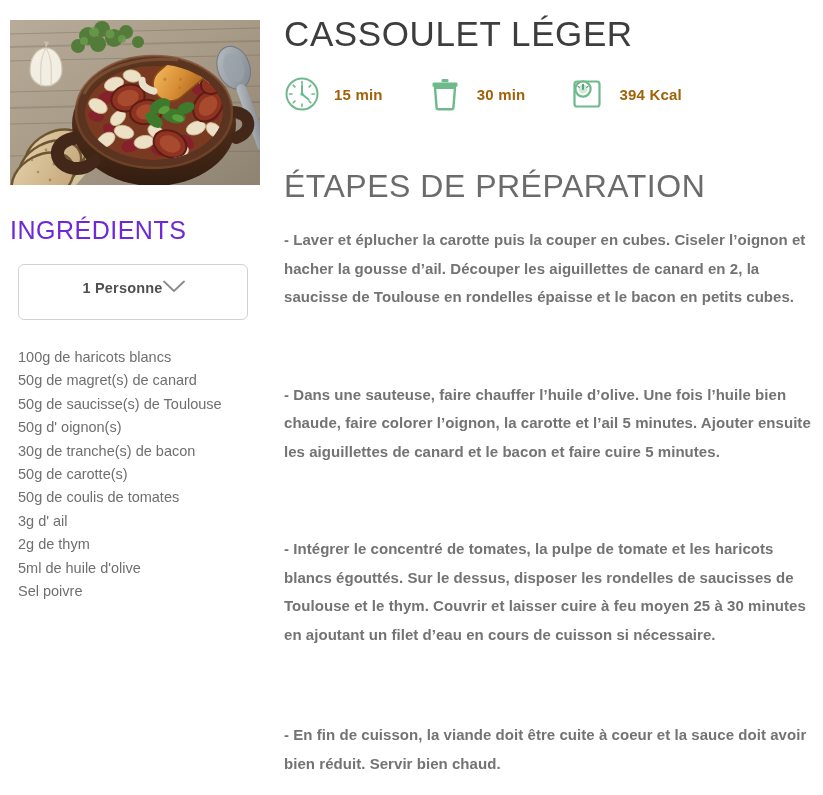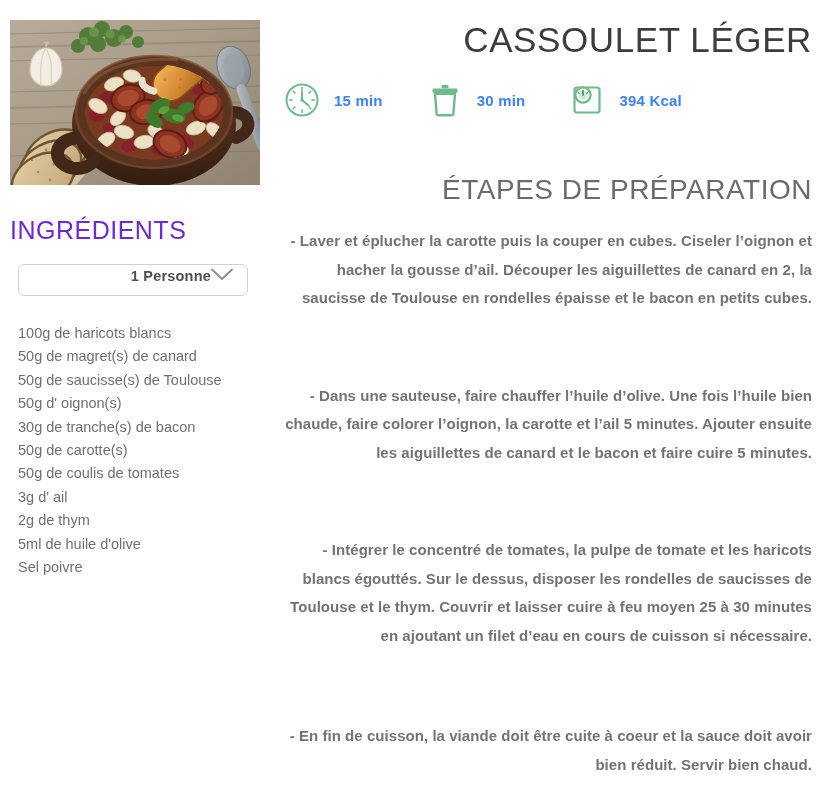--- a/index.html
+++ b/index.html
@@ -42,27 +42,27 @@
     font-weight: 400;
     letter-spacing: 0.5px;
     color: #6d28d9;
     font-family: "Liberation Sans", sans-serif;
   }
 
   .serving-select {
     margin-top: 19px;
     margin-left: 8px;
     width: 230px;
-    height: 32px;
+    height: 56px;
     border: 1px solid #d2d2d2;
     border-radius: 6px;
     background: #ffffff;
     display: flex;
     align-items: center;
-    justify-content: flex-end;
+    justify-content: center;
     padding: 0 14px 8px 15px;
     box-sizing: border-box;
     cursor: pointer;
   }
   .serving-value {
     font-size: 14.5px;
     font-weight: bold;
     color: #4f4f4f;
     letter-spacing: 0.2px;
   }
@@ -79,23 +79,22 @@
     font-size: 14.5px;
     line-height: 23.4px;
     color: #6f6f6f;
     white-space: nowrap;
   }
 
   
   .right-col {
     position: absolute;
     left: 284px;
-    top: 18px;
+    top: 12px;
     width: 528px;
-    text-align: right;
   }
   .recipe-title {
     margin: 0;
     font-size: 35px;
     font-weight: 400;
     letter-spacing: 0.6px;
     color: #3d3d3d;
     line-height: 44px;
     font-family: "Liberation Sans", sans-serif;
   }
@@ -113,29 +112,29 @@
   .meta-icon {
     width: 36px;
     height: 36px;
     display: block;
     flex: 0 0 36px;
   }
   .meta-label {
     margin-left: 14px;
     font-size: 15px;
     font-weight: bold;
-    color: #3b82f6;
+    color: #a16207;
     letter-spacing: 0.2px;
     white-space: nowrap;
   }
 
   .steps-heading {
     margin: 0;
     padding-top: 56px;
-    font-size: 28px;
+    font-size: 32px;
     font-weight: 400;
     letter-spacing: 0.5px;
     color: #6b6b6b;
   }
 
   .steps-body { margin-top: 21px; }
   .step {
     margin: 0;
     font-size: 15px;
     line-height: 28.5px;

